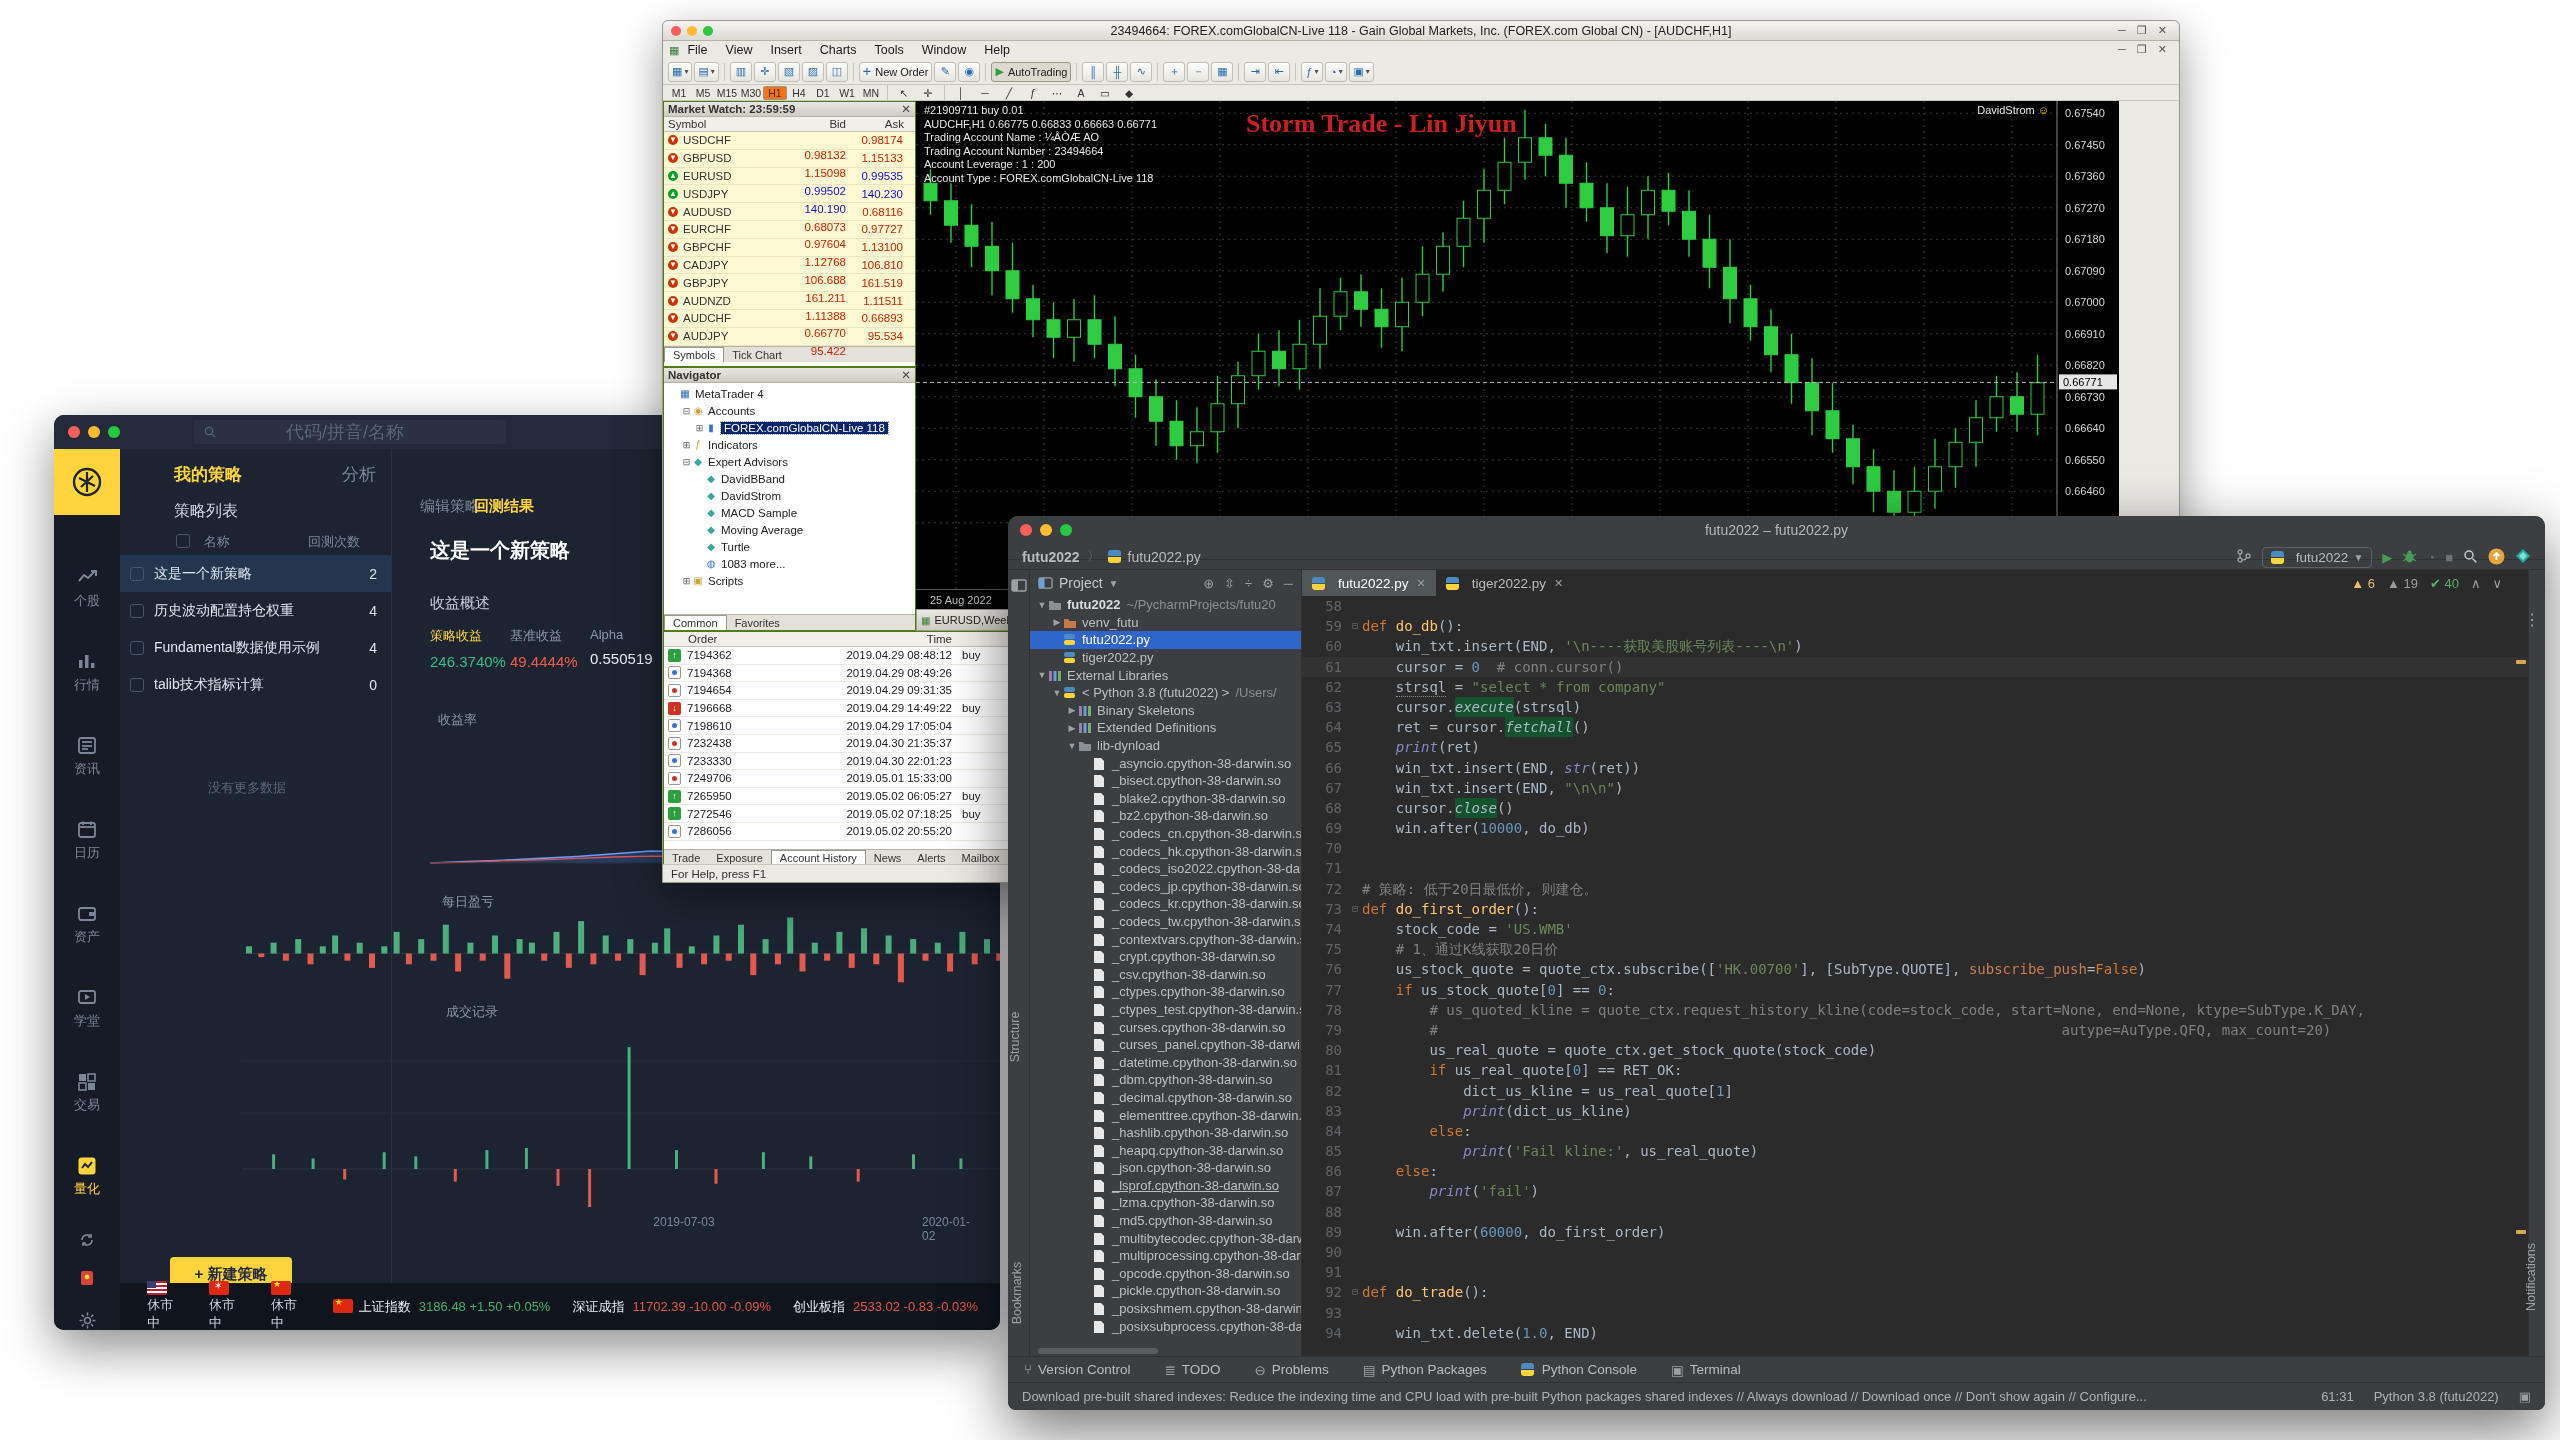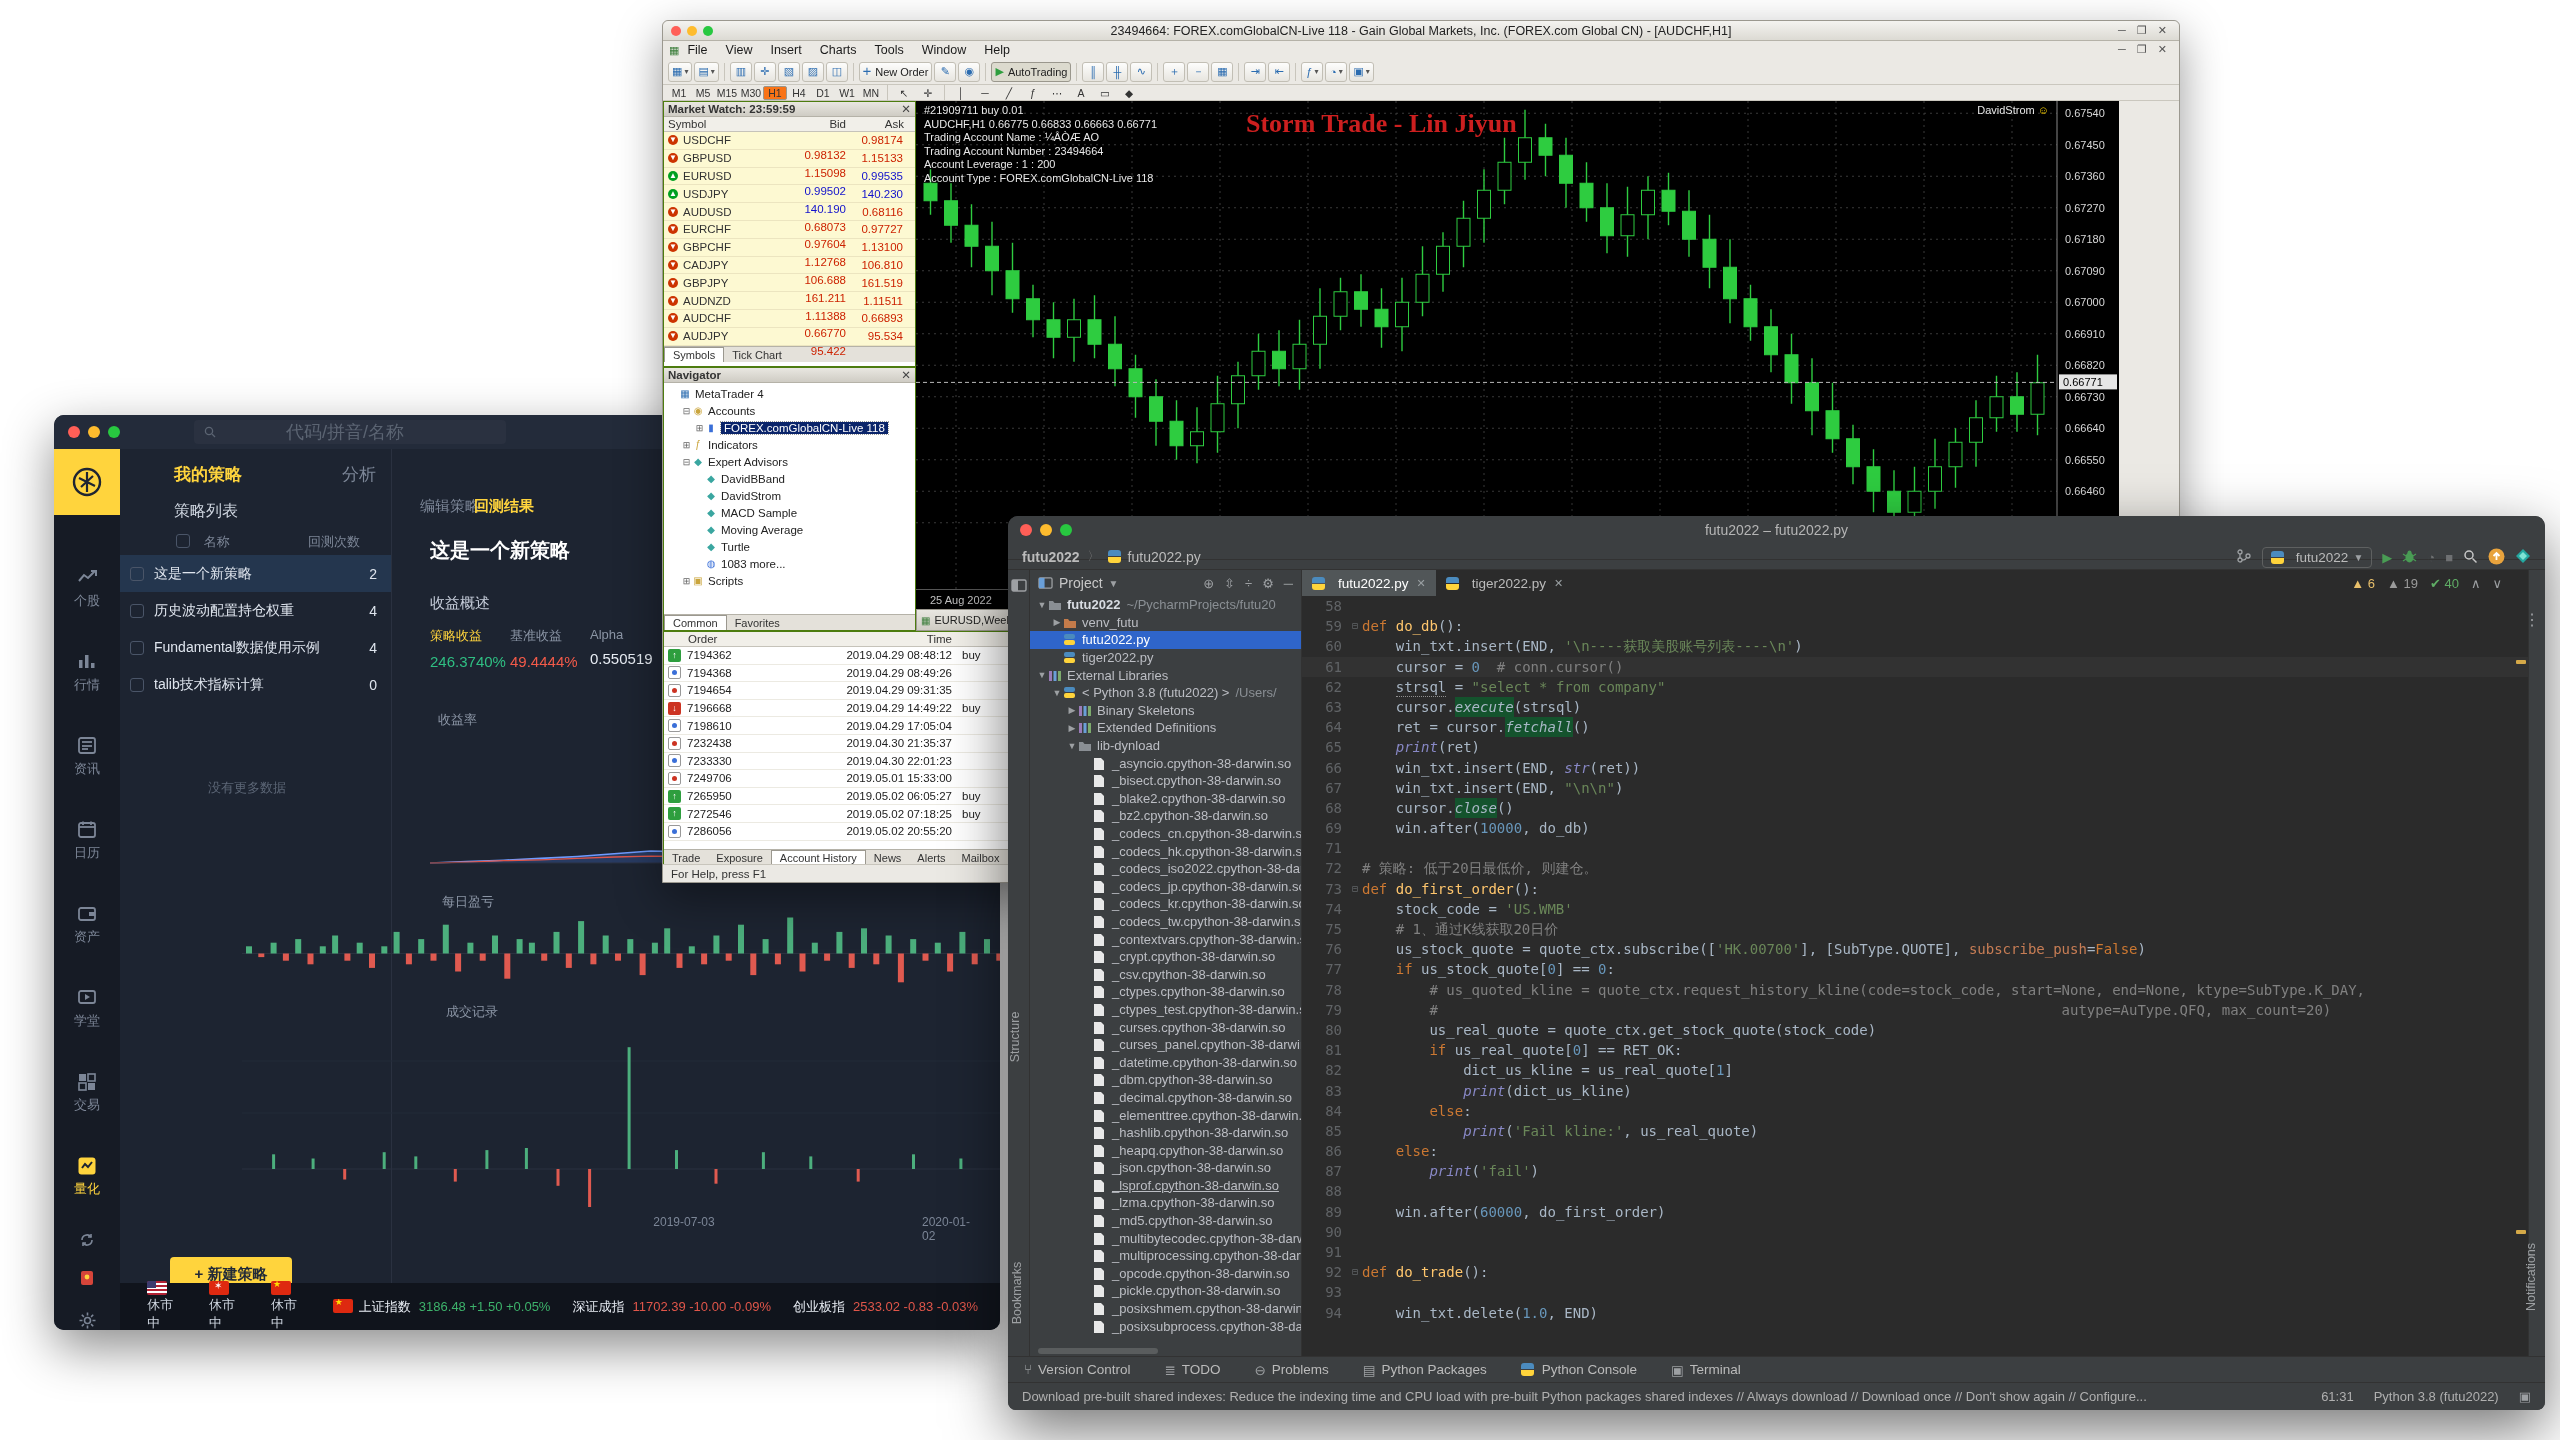--- a/index.html
+++ b/index.html
@@ -1381,20 +1381,21 @@
             <div class="cl"><span class="gut">60</span><span class="fold"></span><span class="tok-p">    win_txt.insert(END, </span><span class="tok-s">'\n----获取美股账号列表----\n'</span><span class="tok-p">)</span></div>
             <div class="cl cur"><span class="gut">61</span><span class="fold"></span><span class="tok-p">    cursor = </span><span class="tok-n">0</span><span class="tok-c">  # conn.cursor()</span></div>
             <div class="cl"><span class="gut">62</span><span class="fold"></span><span class="tok-p">    </span><span class="tok-u">strsql</span><span class="tok-p"> = </span><span class="tok-s">"select * from company"</span></div>
             <div class="cl"><span class="gut">63</span><span class="fold"></span><span class="tok-p">    cursor.</span><span class="tok-h">execute</span><span class="tok-p">(strsql)</span></div>
             <div class="cl"><span class="gut">64</span><span class="fold"></span><span class="tok-p">    ret = cursor.</span><span class="tok-h">fetchall</span><span class="tok-p">()</span></div>
             <div class="cl"><span class="gut">65</span><span class="fold"></span><span class="tok-p">    </span><span class="tok-b">print</span><span class="tok-p">(ret)</span></div>
             <div class="cl"><span class="gut">66</span><span class="fold"></span><span class="tok-p">    win_txt.insert(END, </span><span class="tok-b">str</span><span class="tok-p">(ret))</span></div>
             <div class="cl"><span class="gut">67</span><span class="fold"></span><span class="tok-p">    win_txt.insert(END, </span><span class="tok-s">"\n\n"</span><span class="tok-p">)</span></div>
             <div class="cl"><span class="gut">68</span><span class="fold"></span><span class="tok-p">    cursor.</span><span class="tok-h">close</span><span class="tok-p">()</span></div>
             <div class="cl"><span class="gut">69</span><span class="fold"></span><span class="tok-p">    win.after(</span><span class="tok-n">10000</span><span class="tok-p">, do_db)</span></div>
+            <div class="cl"><span class="gut">70</span><span class="fold"></span></div>
             <div class="cl"><span class="gut">71</span><span class="fold"></span></div>
             <div class="cl"><span class="gut">72</span><span class="fold"></span><span class="tok-c"># 策略: 低于20日最低价, 则建仓。</span></div>
             <div class="cl"><span class="gut">73</span><span class="fold">⊟</span><span class="tok-k">def </span><span class="tok-f">do_first_order</span><span class="tok-p">():</span></div>
             <div class="cl"><span class="gut">74</span><span class="fold"></span><span class="tok-p">    stock_code = </span><span class="tok-s">'US.WMB'</span></div>
             <div class="cl"><span class="gut">75</span><span class="fold"></span><span class="tok-c">    # 1、通过K线获取20日价</span></div>
             <div class="cl"><span class="gut">76</span><span class="fold"></span><span class="tok-p">    us_stock_quote = quote_ctx.subscribe([</span><span class="tok-s">'HK.00700'</span><span class="tok-p">], [SubType.QUOTE], </span><span class="tok-a">subscribe_push</span><span class="tok-p">=</span><span class="tok-k">False</span><span class="tok-p">)</span></div>
             <div class="cl"><span class="gut">77</span><span class="fold"></span><span class="tok-p">    </span><span class="tok-k">if</span><span class="tok-p"> us_stock_quote[</span><span class="tok-n">0</span><span class="tok-p">] == </span><span class="tok-n">0</span><span class="tok-p">:</span></div>
             <div class="cl"><span class="gut">78</span><span class="fold"></span><span class="tok-c">        # us_quoted_kline = quote_ctx.request_history_kline(code=stock_code, start=None, end=None, ktype=SubType.K_DAY,</span></div>
             <div class="cl"><span class="gut">79</span><span class="fold"></span><span class="tok-c">        #                                                                          autype=AuType.QFQ, max_count=20)</span></div>
             <div class="cl"><span class="gut">80</span><span class="fold"></span><span class="tok-p">        us_real_quote = quote_ctx.get_stock_quote(stock_code)</span></div>

